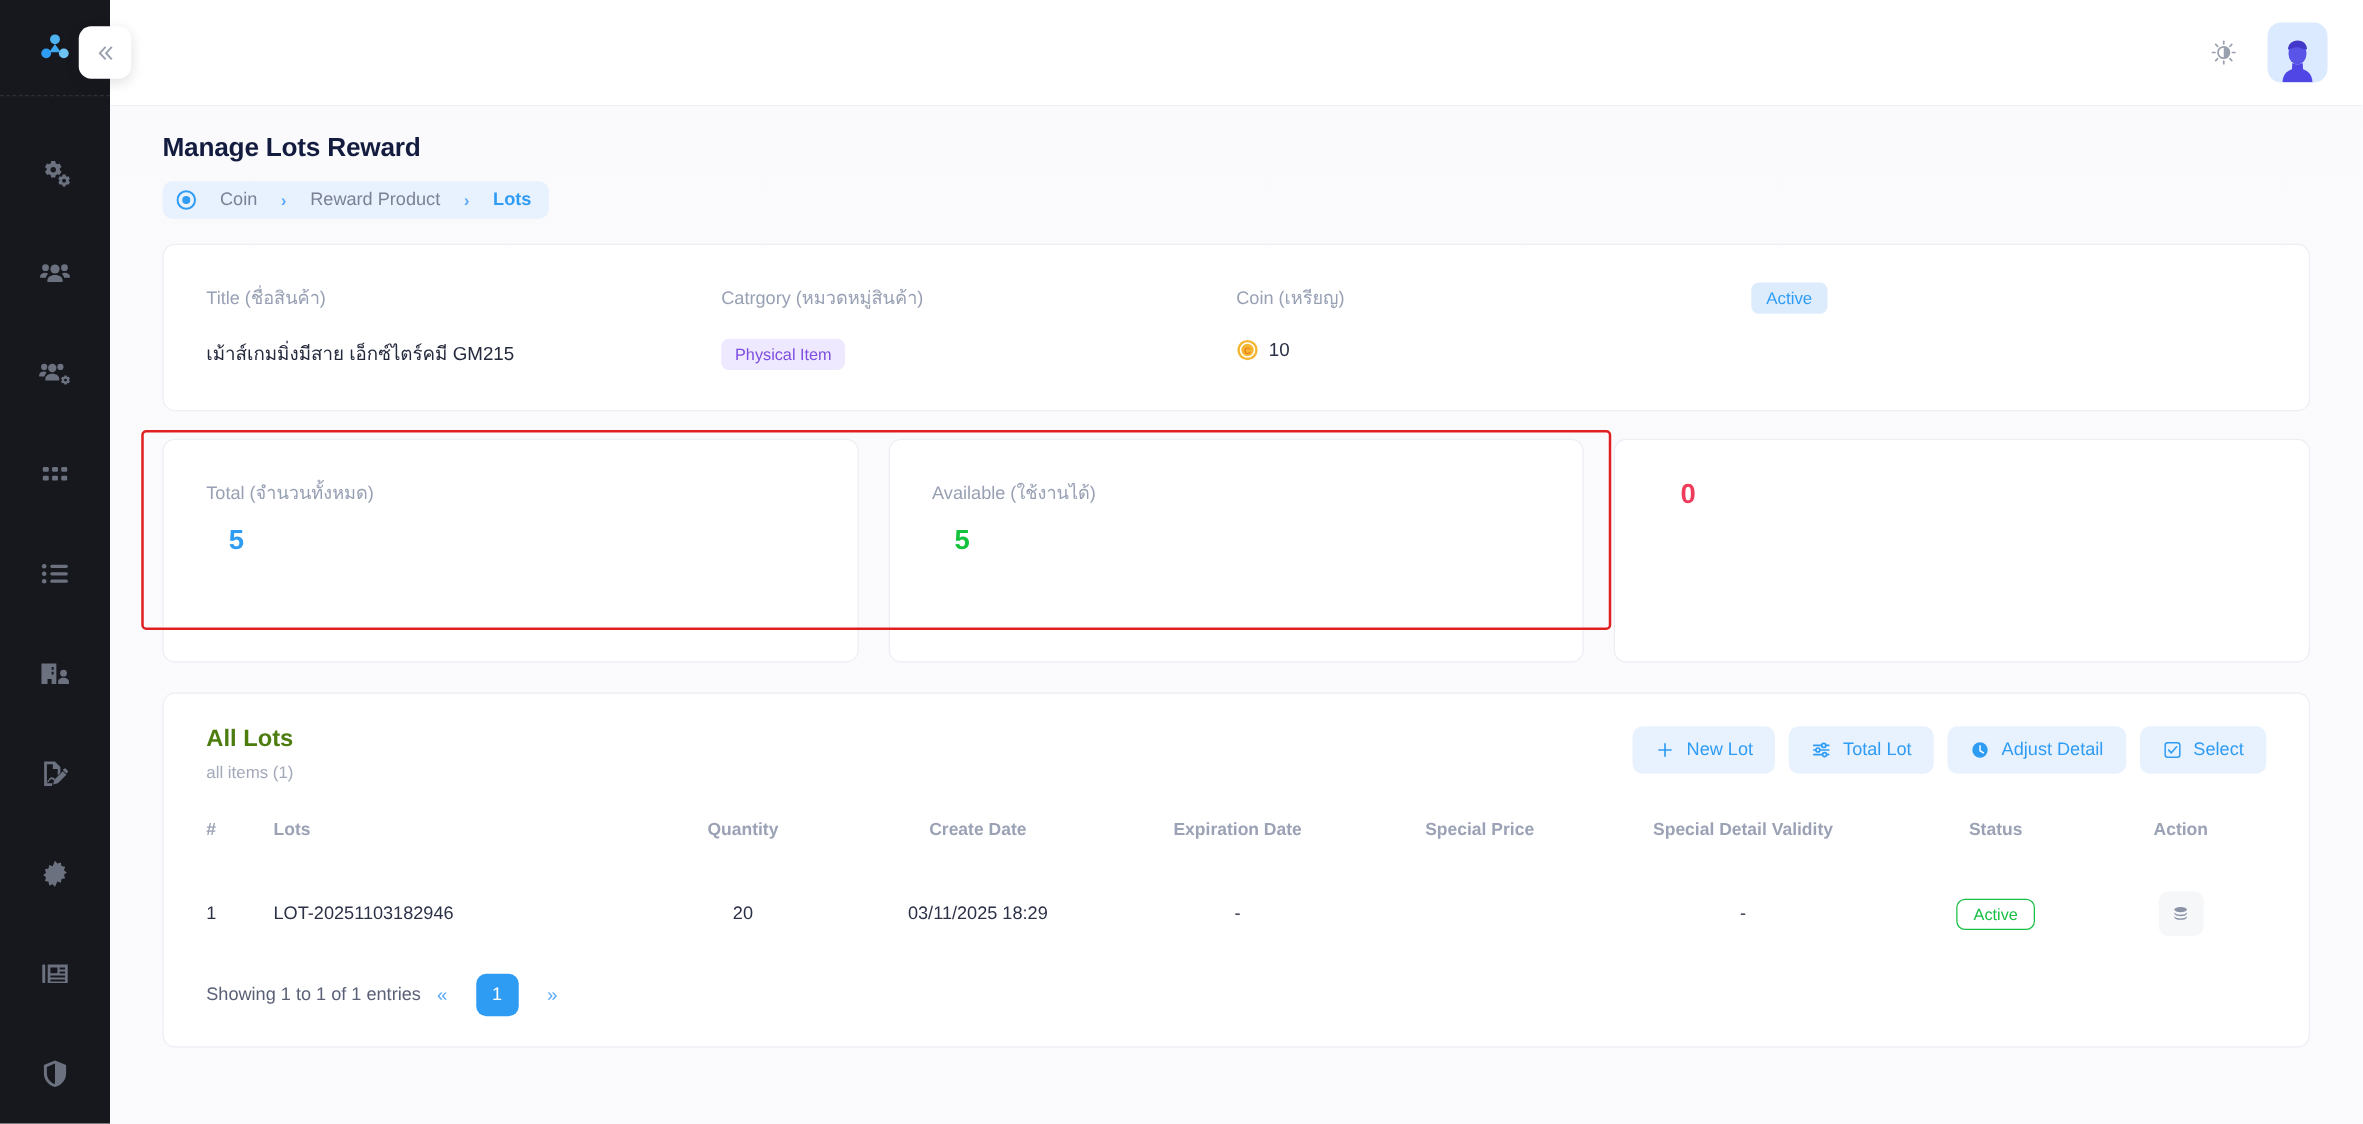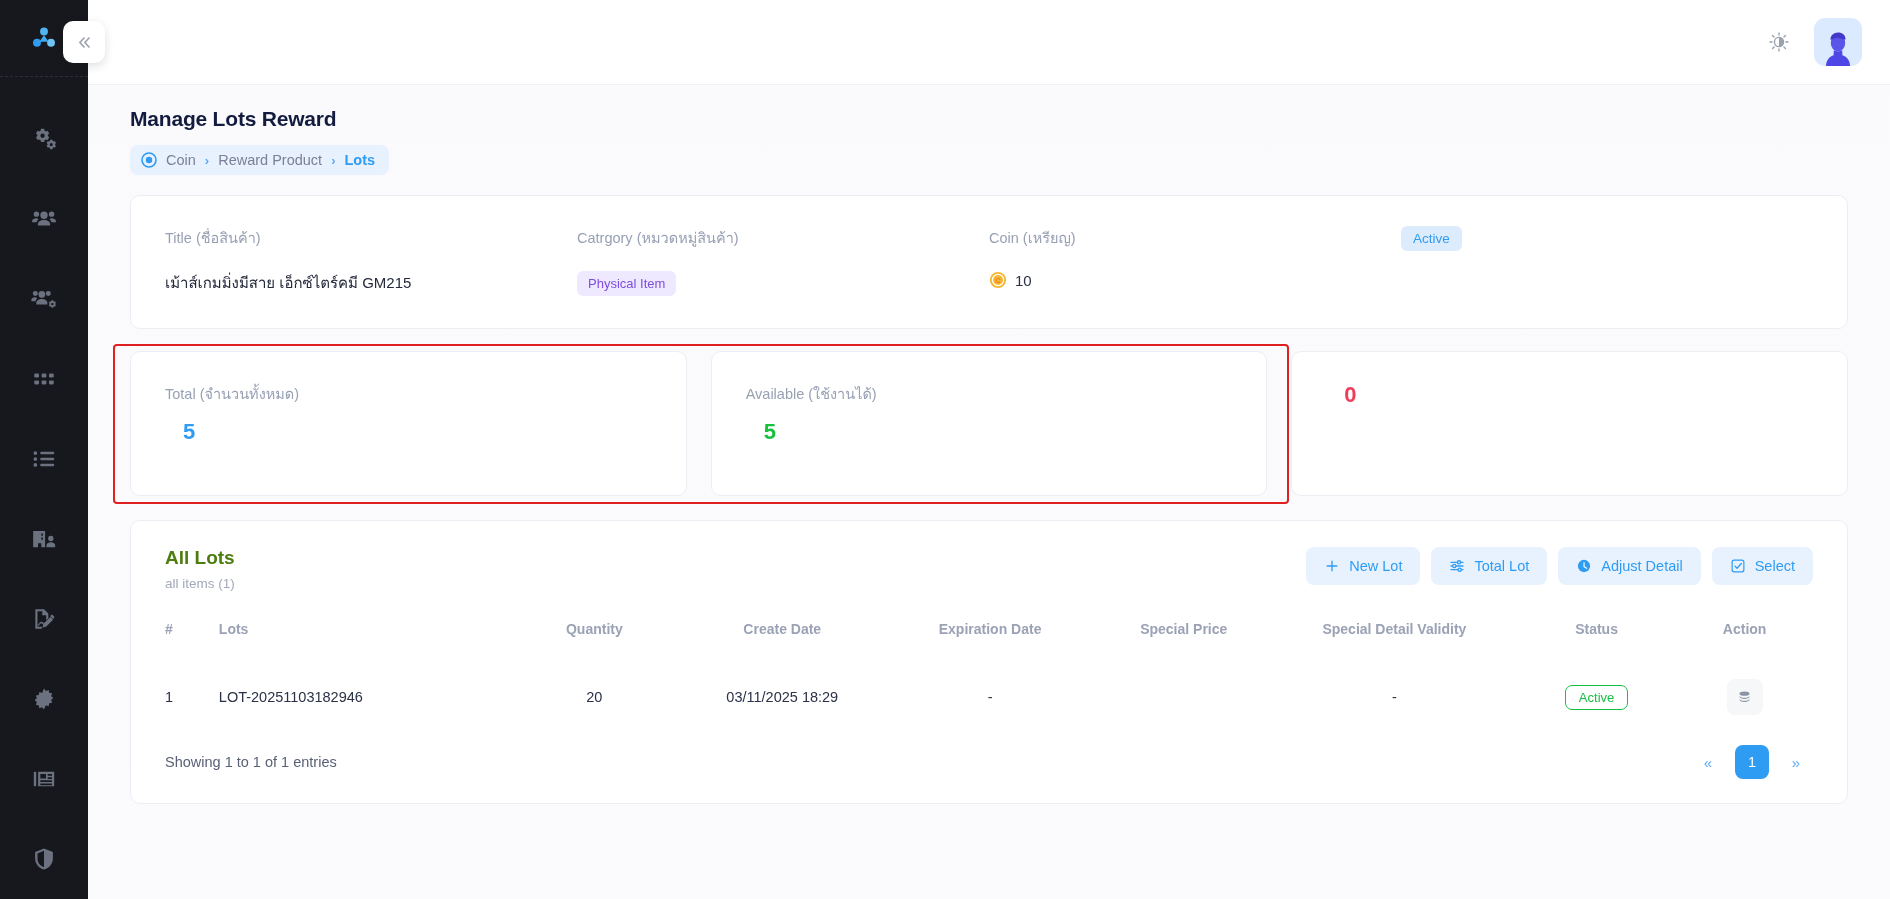--- a/index.html
+++ b/index.html
@@ -69,21 +69,21 @@
     background: linear-gradient(180deg,#fafafc 0%,#fbfbfd 100%);
     padding: 22px 42px 0 42px;
   }
 
   .page-title {
     font-size: 21px; font-weight: bold; color: #131c3f;
     letter-spacing: -.2px; margin-bottom: 14px;
   }
 
   .breadcrumb {
-    display: inline-flex; align-items: center; gap: 9px;
+    display: inline-flex; align-items: center; gap: 19px;
     background: #e8f1fe; border-radius: 8px;
     padding: 7px 14px 7px 11px;
     font-size: 14.5px;
     text-align: right;
   }
   .bc-dot svg { width: 16px; height: 16px; display: block; }
   .bc-item { color: #7b8194; }
   .bc-item.active { color: #2f9cf4; font-weight: bold; }
   .bc-sep { color: #5aa9f6; font-weight: bold; font-size: 13px; }
 
@@ -104,21 +104,21 @@
     display: inline-block; background: #dcecfd; color: #2f9cf4;
     font-size: 13.5px; padding: 5px 12px; border-radius: 6px; font-weight: 500;
   }
   .coin-value { display: flex; align-items: center; gap: 8px; font-size: 15px; color: #2b3147; }
   .coin-icon { width: 18px; height: 18px; flex: 0 0 18px; }
 
   
   .stats-row { display: flex; gap: 24px; margin-top: 22px; position: relative; }
   .stat-card {
     flex: 1; background: #fff; border: 1px solid #eceef3; border-radius: 10px;
-    padding: 30px 34px 34px 34px; height: 145px;
+    padding: 30px 34px 34px 34px; height: 179px;
   }
   .stat-label { font-size: 14.5px; color: #98a0b4; margin-bottom: 14px; }
   .stat-value { font-size: 22px; font-weight: bold; padding-left: 18px; }
   .v-blue { color: #2f9cf4; }
   .v-green { color: #14c23c; }
   .v-red { color: #ef3c5b; }
 
   .highlight-box {
     position: absolute; left: -17px; top: -7px;
     width: 1176px; height: 160px;
@@ -165,21 +165,21 @@
     font-size: 13px; padding: 4px 13px; border-radius: 7px; font-weight: 500;
   }
   .icon-btn {
     width: 36px; height: 36px; border-radius: 8px; background: #f6f7f9;
     display: inline-flex; align-items: center; justify-content: center;
     cursor: pointer; border: none;
   }
   .icon-btn svg { width: 17px; height: 17px; fill: #8b93a6; }
 
   .tbl-footer {
-    display: flex; align-items: center; justify-content: space-between;
+    display: flex; align-items: center; 
     padding: 8px 0 24px 0;
   }
   .showing { font-size: 14.5px; color: #5a6176; }
   .pager { display: flex; align-items: center; gap: 10px; }
   .pg-arrow {
     width: 34px; height: 34px; border-radius: 8px;
     display: flex; align-items: center; justify-content: center;
     color: #5aa9f6; font-size: 15px; cursor: pointer;
     background: transparent; border: none;
     font-family: "Liberation Sans", sans-serif;

